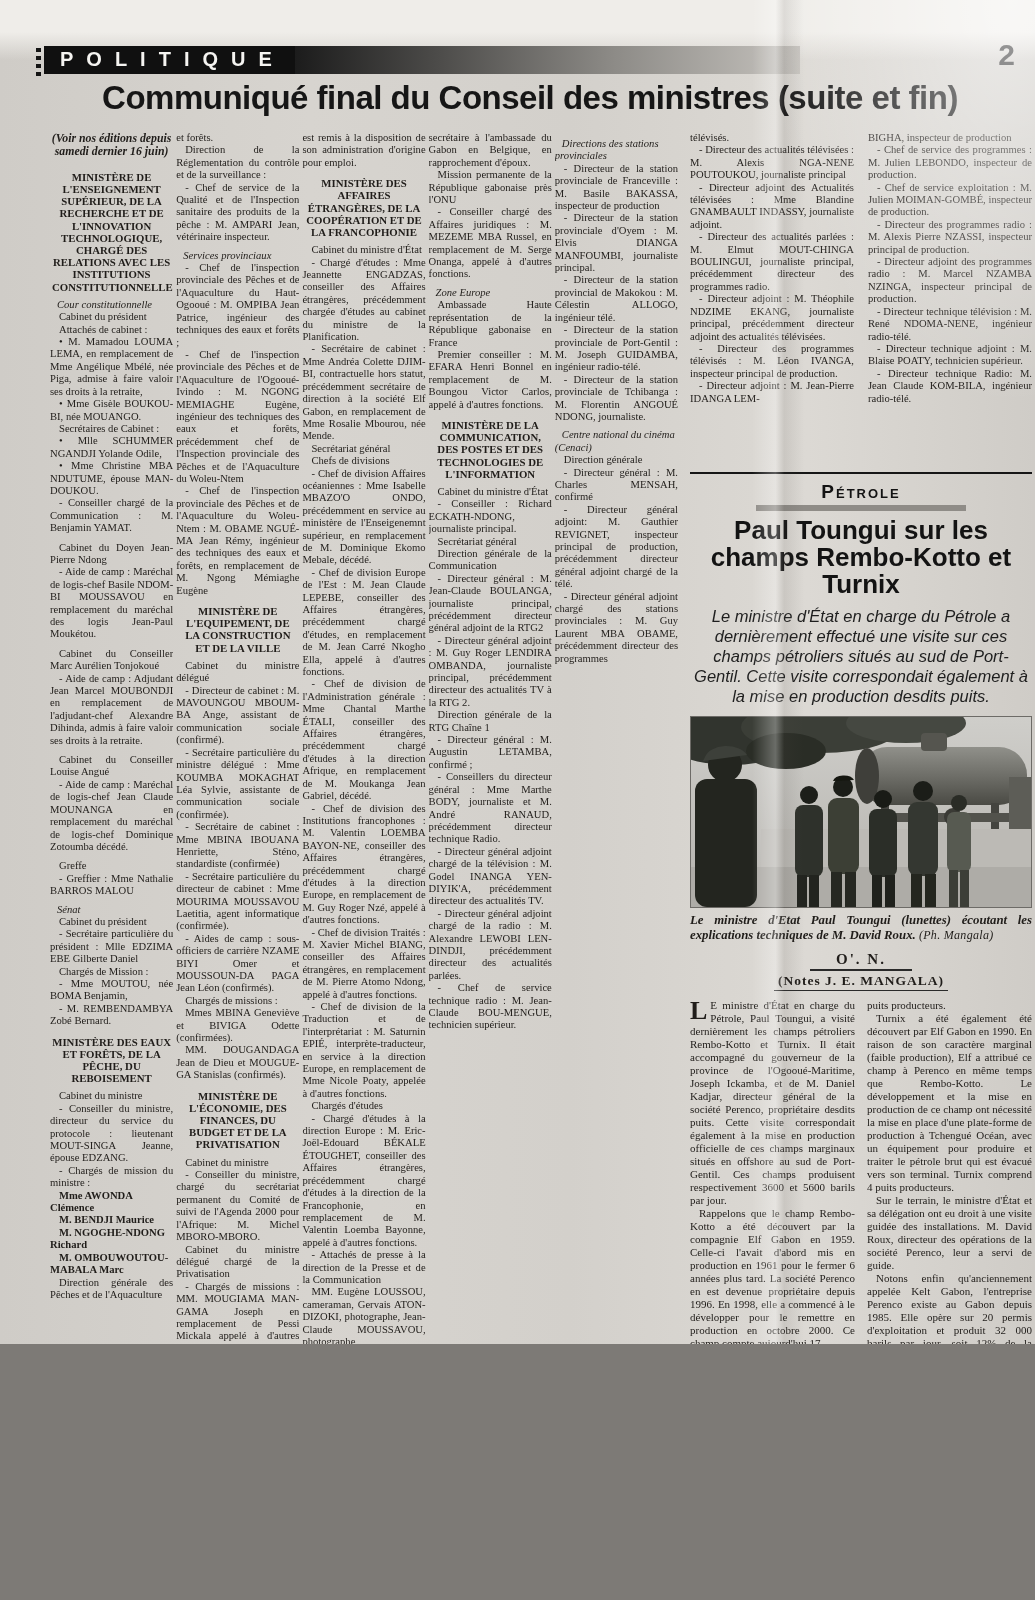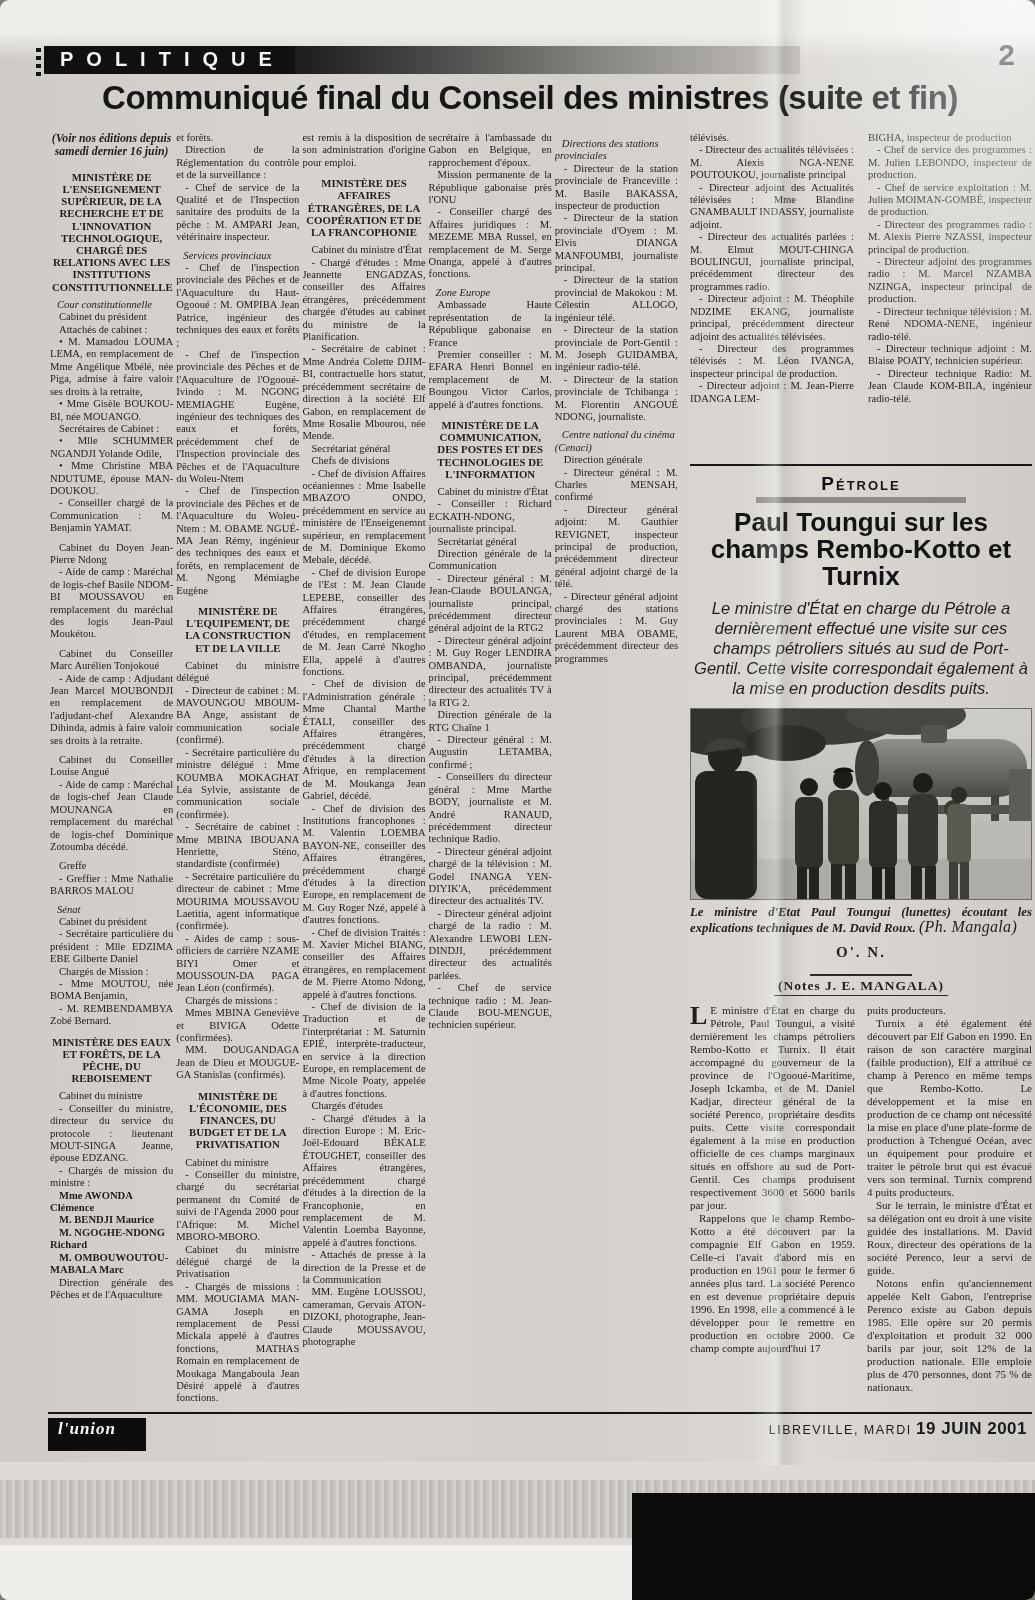--- a/index.html
+++ b/index.html
@@ -1,21 +1,21 @@
 <!DOCTYPE html>
 <html><head>
 <meta charset="utf-8">
 <style>
   html,body{margin:0;padding:0;background:#7d7a76;}
-  .page{position:relative;width:1035px;height:1600px;margin:0 auto;overflow:hidden;
+  .page{position:relative;width:1035px;height:1344px;margin:0 auto;overflow:hidden;
     background:
       linear-gradient(180deg,#efede9 0px,#efede9 32px,rgba(239,237,233,0) 60px),
       linear-gradient(90deg,#cfccc7 0%, #d7d4cf 30%, #d3d0cb 55%, #dcd9d4 78%, #cfccc7 100%),
       #d5d2cd;
-    font-family:"Liberation Serif","DejaVu Serif",serif;color:#201d1a;border-radius:9px;}
+    font-family:"Liberation Serif","DejaVu Serif",serif;color:#201d1a;}
   .sheen{position:absolute;right:0;top:0;width:300px;height:460px;
     background:radial-gradient(ellipse at 92% 0%,rgba(255,255,255,.6),rgba(255,255,255,0) 62%);pointer-events:none;}
   .crease{position:absolute;left:752px;top:0;width:52px;height:1465px;
     background:linear-gradient(90deg,rgba(0,0,0,0),rgba(255,255,255,.3) 45%,rgba(80,75,70,.12) 62%,rgba(0,0,0,0));pointer-events:none;}
   .ink-marks{position:absolute;left:36px;top:48px;width:5px;height:30px;
     background:repeating-linear-gradient(180deg,#151515 0 4px,rgba(0,0,0,0) 4px 8px);}
   
   .section-bar{position:absolute;left:44px;top:46px;width:756px;height:28px;display:flex;align-items:stretch;}
   .section-tag{background:#101010;color:#f5f4f1;font-family:"Liberation Sans",sans-serif;
     font-weight:700;font-size:20px;letter-spacing:13px;padding:2px 10px 2px 16px;white-space:nowrap;}
@@ -33,36 +33,36 @@
   .right-top .col{height:100%;}
   .col p{margin:0;}
   .t-intro{font-weight:700;font-style:italic;text-align:center;font-size:11.8px;line-height:13.4px;margin:0 0 12px !important;}
   .t-h{font-weight:700;text-align:center;font-size:10.8px;line-height:12.2px;margin:8px 2px 6px !important;}
   .t-sub{font-style:italic;text-indent:7px;margin-top:6px !important;}
   .t-g{text-indent:9px;text-align:justify;margin-top:7px !important;}
   .t-p{text-indent:9px;text-align:justify;}
   .t-cont{text-align:justify;}
   .t-pb{font-weight:700;text-indent:9px;}
   
-  .feature{margin-top:6px;border-top:2px solid #161616;padding-top:7px;}
+  .feature{margin-top:14px;border-top:2px solid #161616;padding-top:7px;}
   .kicker-wrap{text-align:center;}
   .kicker{display:inline-block;font-family:"Liberation Sans",sans-serif;font-weight:700;
     font-size:19px;letter-spacing:2px;color:#131313;font-variant:small-caps;text-transform:none;}
   .kicker-bar{width:210px;height:6px;background:#8f8c87;margin:2px auto 6px;}
   .f-headline{margin:0 6px 8px;text-align:center;font-family:"Liberation Sans",sans-serif;
     font-weight:700;font-size:26px;line-height:27px;color:#131313;}
   .f-lede{margin:0 2px 10px;text-align:center;font-family:"Liberation Sans",sans-serif;
     font-style:italic;font-size:16.5px;line-height:20px;color:#1e1e1e;}
   .f-photo{width:340px;height:190px;border:1px solid #6d6b67;background:#b9b7b2;overflow:hidden;}
   .f-photo svg{display:block;}
   .f-caption{margin:5px 0 8px;font-weight:700;font-style:italic;font-size:12.8px;line-height:14.5px;text-align:justify;}
-  .f-credit{font-weight:400;font-size:16px;letter-spacing:.3px;}
+  .f-credit{font-weight:400;font-size:12px;letter-spacing:.3px;}
   .f-byline{text-align:center;margin-bottom:8px;}
   .byl1{display:inline-block;font-weight:700;font-size:15px;letter-spacing:2px;
-    border-bottom:2px solid #2a2a2a;padding:0 26px 13px;}
+    border-bottom:2px solid #2a2a2a;padding:0 26px 1px;}
   .byl2{display:inline-block;font-weight:700;font-size:13.5px;letter-spacing:1px;
     border-bottom:1px solid #2a2a2a;padding:0 4px 1px;margin-top:2px;}
   .f-body{display:flex;gap:12px;height:498px;overflow:hidden;}
   .f-col{flex:1 1 0;overflow:hidden;}
   .f-col p{margin:0;font-size:11px;line-height:13px;}
   .t-drop{text-align:justify;}
   .t-drop::first-letter{float:left;font-size:26px;line-height:21px;font-weight:700;padding:1px 3px 0 0;}
   
   .foot-rule{position:absolute;left:48px;top:1412px;width:984px;height:2px;background:#141414;}
   .foot-paper{position:absolute;left:48px;top:1418px;background:#0d0d0d;color:#f7f6f3;

